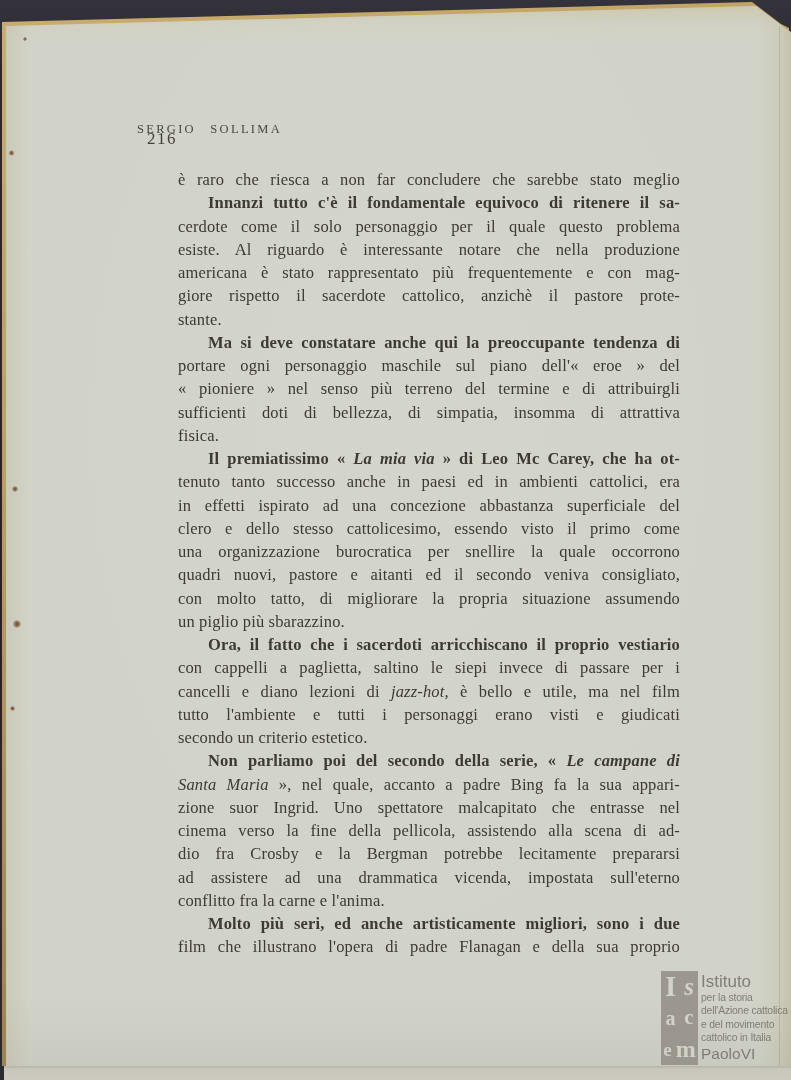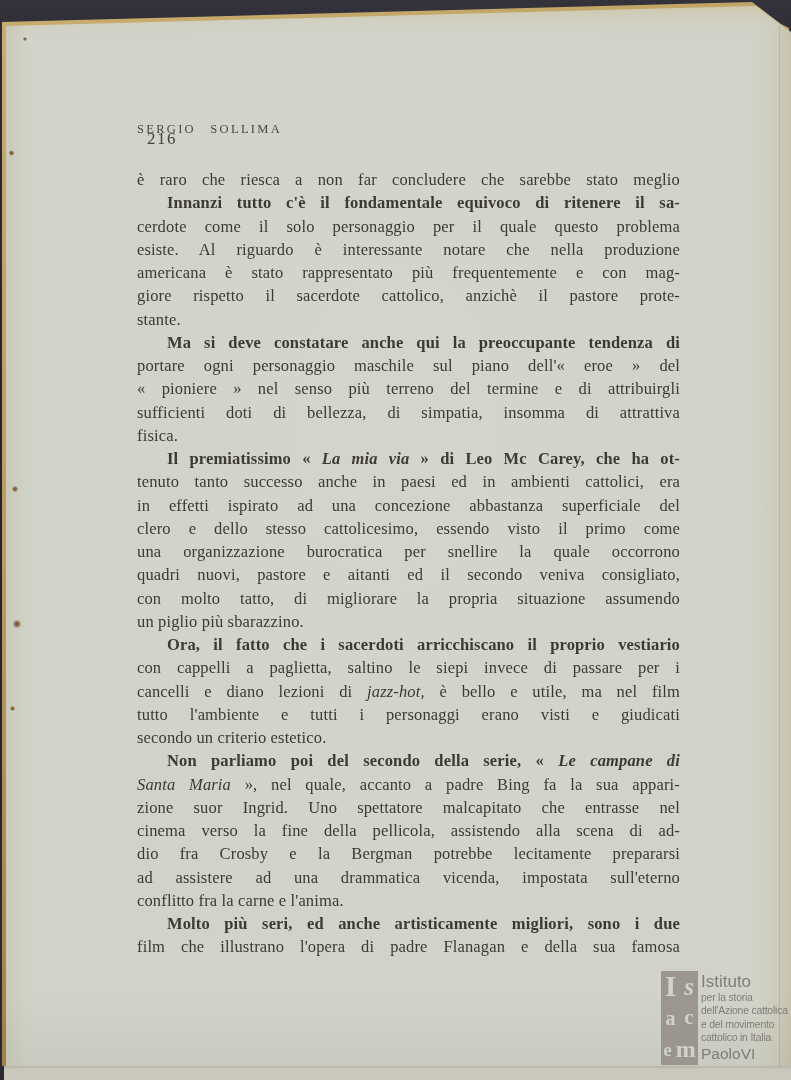--- a/index.html
+++ b/index.html
@@ -48,21 +48,21 @@
   .running-header{
     position:absolute;left:131px;top:116px;width:543px;text-align:left;
     font-size:12.5px;letter-spacing:2.3px;word-spacing:9px;color:#4a483f;
   }
   .body-text{
     position:absolute;left:131px;top:162px;width:543px;
     font-size:16.5px;color:var(--ink);letter-spacing:0.15px;
   }
   .line{
     line-height:23.25px;height:23.25px;
-    text-align:justify;text-align-last:justify;
+    text-align:justify;text-align-last:justify;margin-left:41px;
   }
   .line.end{text-align-last:left;}
   .line.indent{text-indent:30px;font-weight:bold;}
   .it{font-style:italic;}
   
   .watermark{
     position:absolute;left:655px;top:965px;display:flex;gap:3px;opacity:0.92;
   }
   .wm-block{
     width:37px;height:94px;background:rgba(148,143,135,0.96);
@@ -150,21 +150,21 @@
           <div class="line indent"><span>Non parliamo poi del secondo della serie, « </span><span class="it">Le campane di</span></div>
           <div class="line"><span class="it">Santa Maria</span><span> », nel quale, accanto a padre Bing fa la sua appari-</span></div>
           <div class="line"><span>zione suor Ingrid. Uno spettatore malcapitato che entrasse nel</span></div>
           <div class="line"><span>cinema verso la fine della pellicola, assistendo alla scena di ad-</span></div>
           <div class="line"><span>dio fra Crosby e la Bergman potrebbe lecitamente prepararsi</span></div>
           <div class="line"><span>ad assistere ad una drammatica vicenda, impostata sull'eterno</span></div>
           <div class="line end"><span>conflitto fra la carne e l'anima.</span></div>
         </div>
         <div>
           <div class="line indent"><span>Molto più seri, ed anche artisticamente migliori, sono i due</span></div>
-          <div class="line"><span>film che illustrano l'opera di padre Flanagan e della sua famosa</span></div>
+          <div class="line"><span>film che illustrano l'opera di padre Flanagan e della sua proprio</span></div>
         </div>
       </div>
 
     <div class="watermark">
       <div class="wm-block">
         <div class="wm-row">
           <span class="wm-l L1">I</span>
             <span class="wm-l L2">s</span>
         </div>
         <div class="wm-row">

